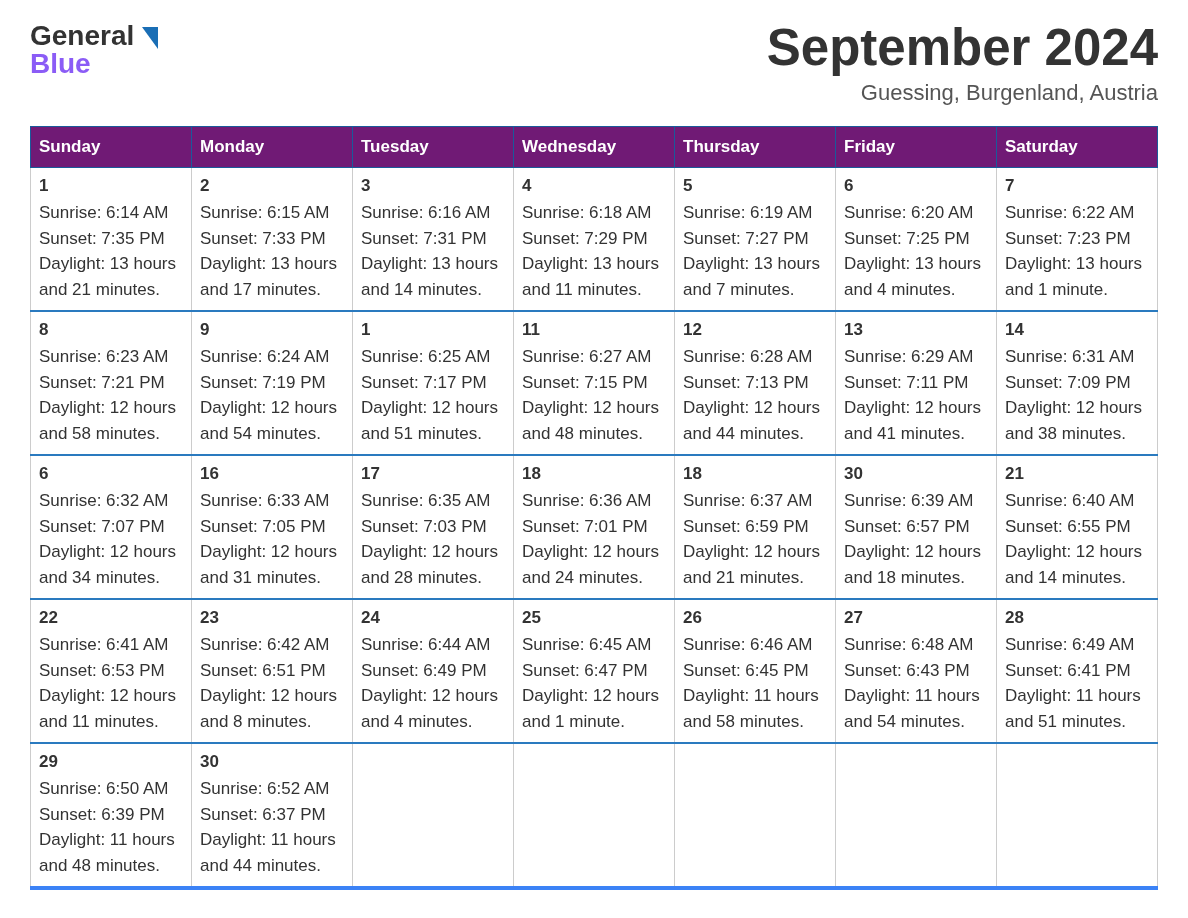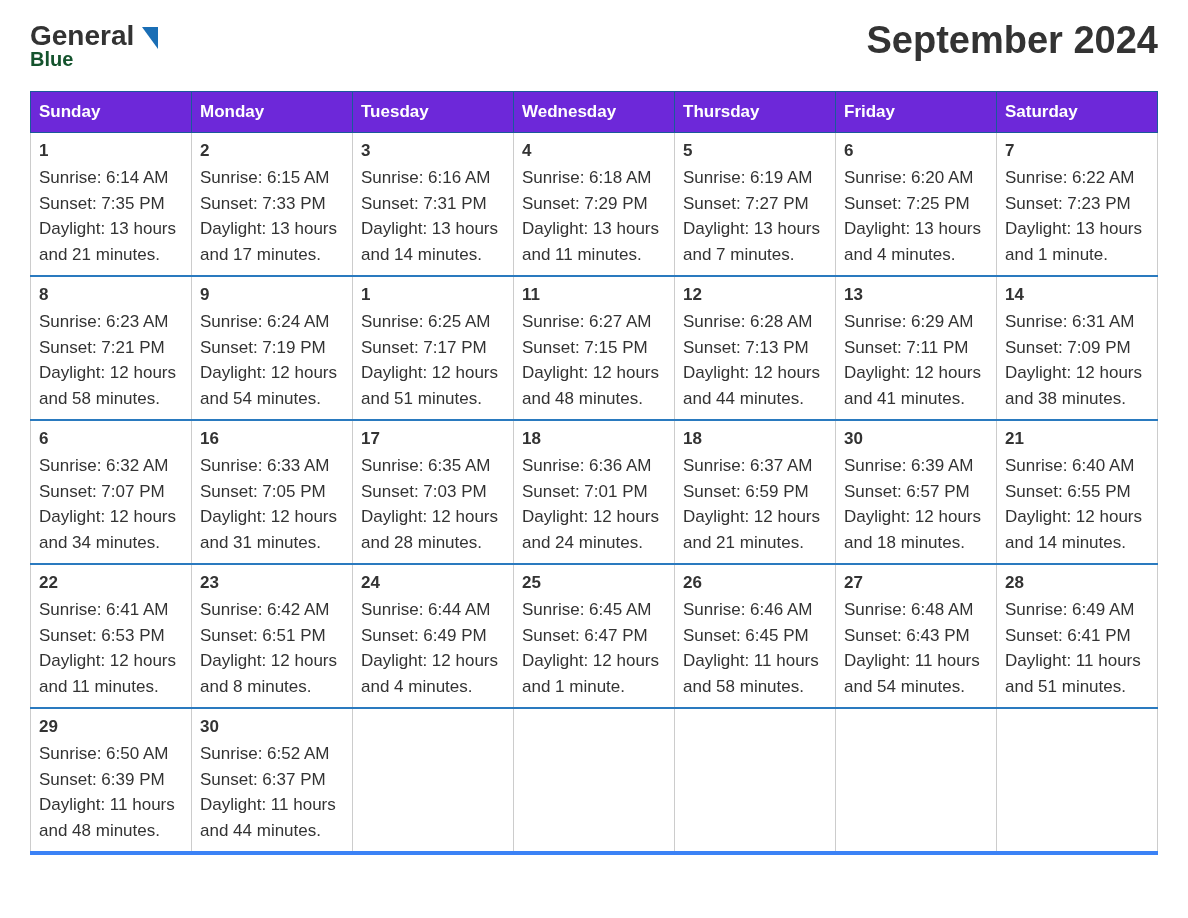--- a/index.html
+++ b/index.html
@@ -16,54 +16,54 @@
       justify-content: space-between;
       align-items: flex-start;
       margin-bottom: 20px;
     }
     .logo-text-general {
       font-size: 28px;
       font-weight: bold;
       color: #333;
     }
     .logo-text-blue {
-      font-size: 20px;
-      font-weight: bold;
-      color: #14532d;
+      font-size: 28px;
+      font-weight: bold;
+      color: #8b5cf6;
     }
     .logo-triangle {
       width: 0;
       height: 0;
       border-left: 16px solid transparent;
       border-right: 0px solid transparent;
       border-top: 22px solid #1a6eb5;
       margin-left: 2px;
       margin-top: 4px;
     }
     .title-area {
       text-align: right;
     }
     .month-title {
-      font-size: 38px;
+      font-size: 51px;
       font-weight: bold;
       color: #333;
       line-height: 1.1;
     }
     .location-subtitle {
       font-size: 22px;
       color: #555;
       margin-top: 4px;
     }
     .calendar-table {
       width: 100%;
       border-collapse: collapse;
       border: 1px solid #999;
     }
     .calendar-table th {
-      background-color: #6d28d9;
+      background-color: #701a75;
       color: #fff;
       padding: 10px 8px;
       font-size: 17px;
       font-weight: bold;
       text-align: left;
       border: 1px solid #1a5a9a;
     }
     .calendar-table td {
       vertical-align: top;
       padding: 8px 8px;
@@ -114,20 +114,21 @@
     <div class="logo-line1">
       <span class="logo-text-general">General</span>
       <div class="logo-triangle"></div>
     </div>
     <div class="logo-line2">
       <span class="logo-text-blue">Blue</span>
     </div>
   </div>
   <div class="title-area">
     <div class="month-title">September 2024</div>
+    <div class="location-subtitle">Guessing, Burgenland, Austria</div>
   </div>
 </div>
 
 <table class="calendar-table">
   <thead>
     <tr>
       <th>Sunday</th>
       <th>Monday</th>
       <th>Tuesday</th>
       <th>Wednesday</th>

